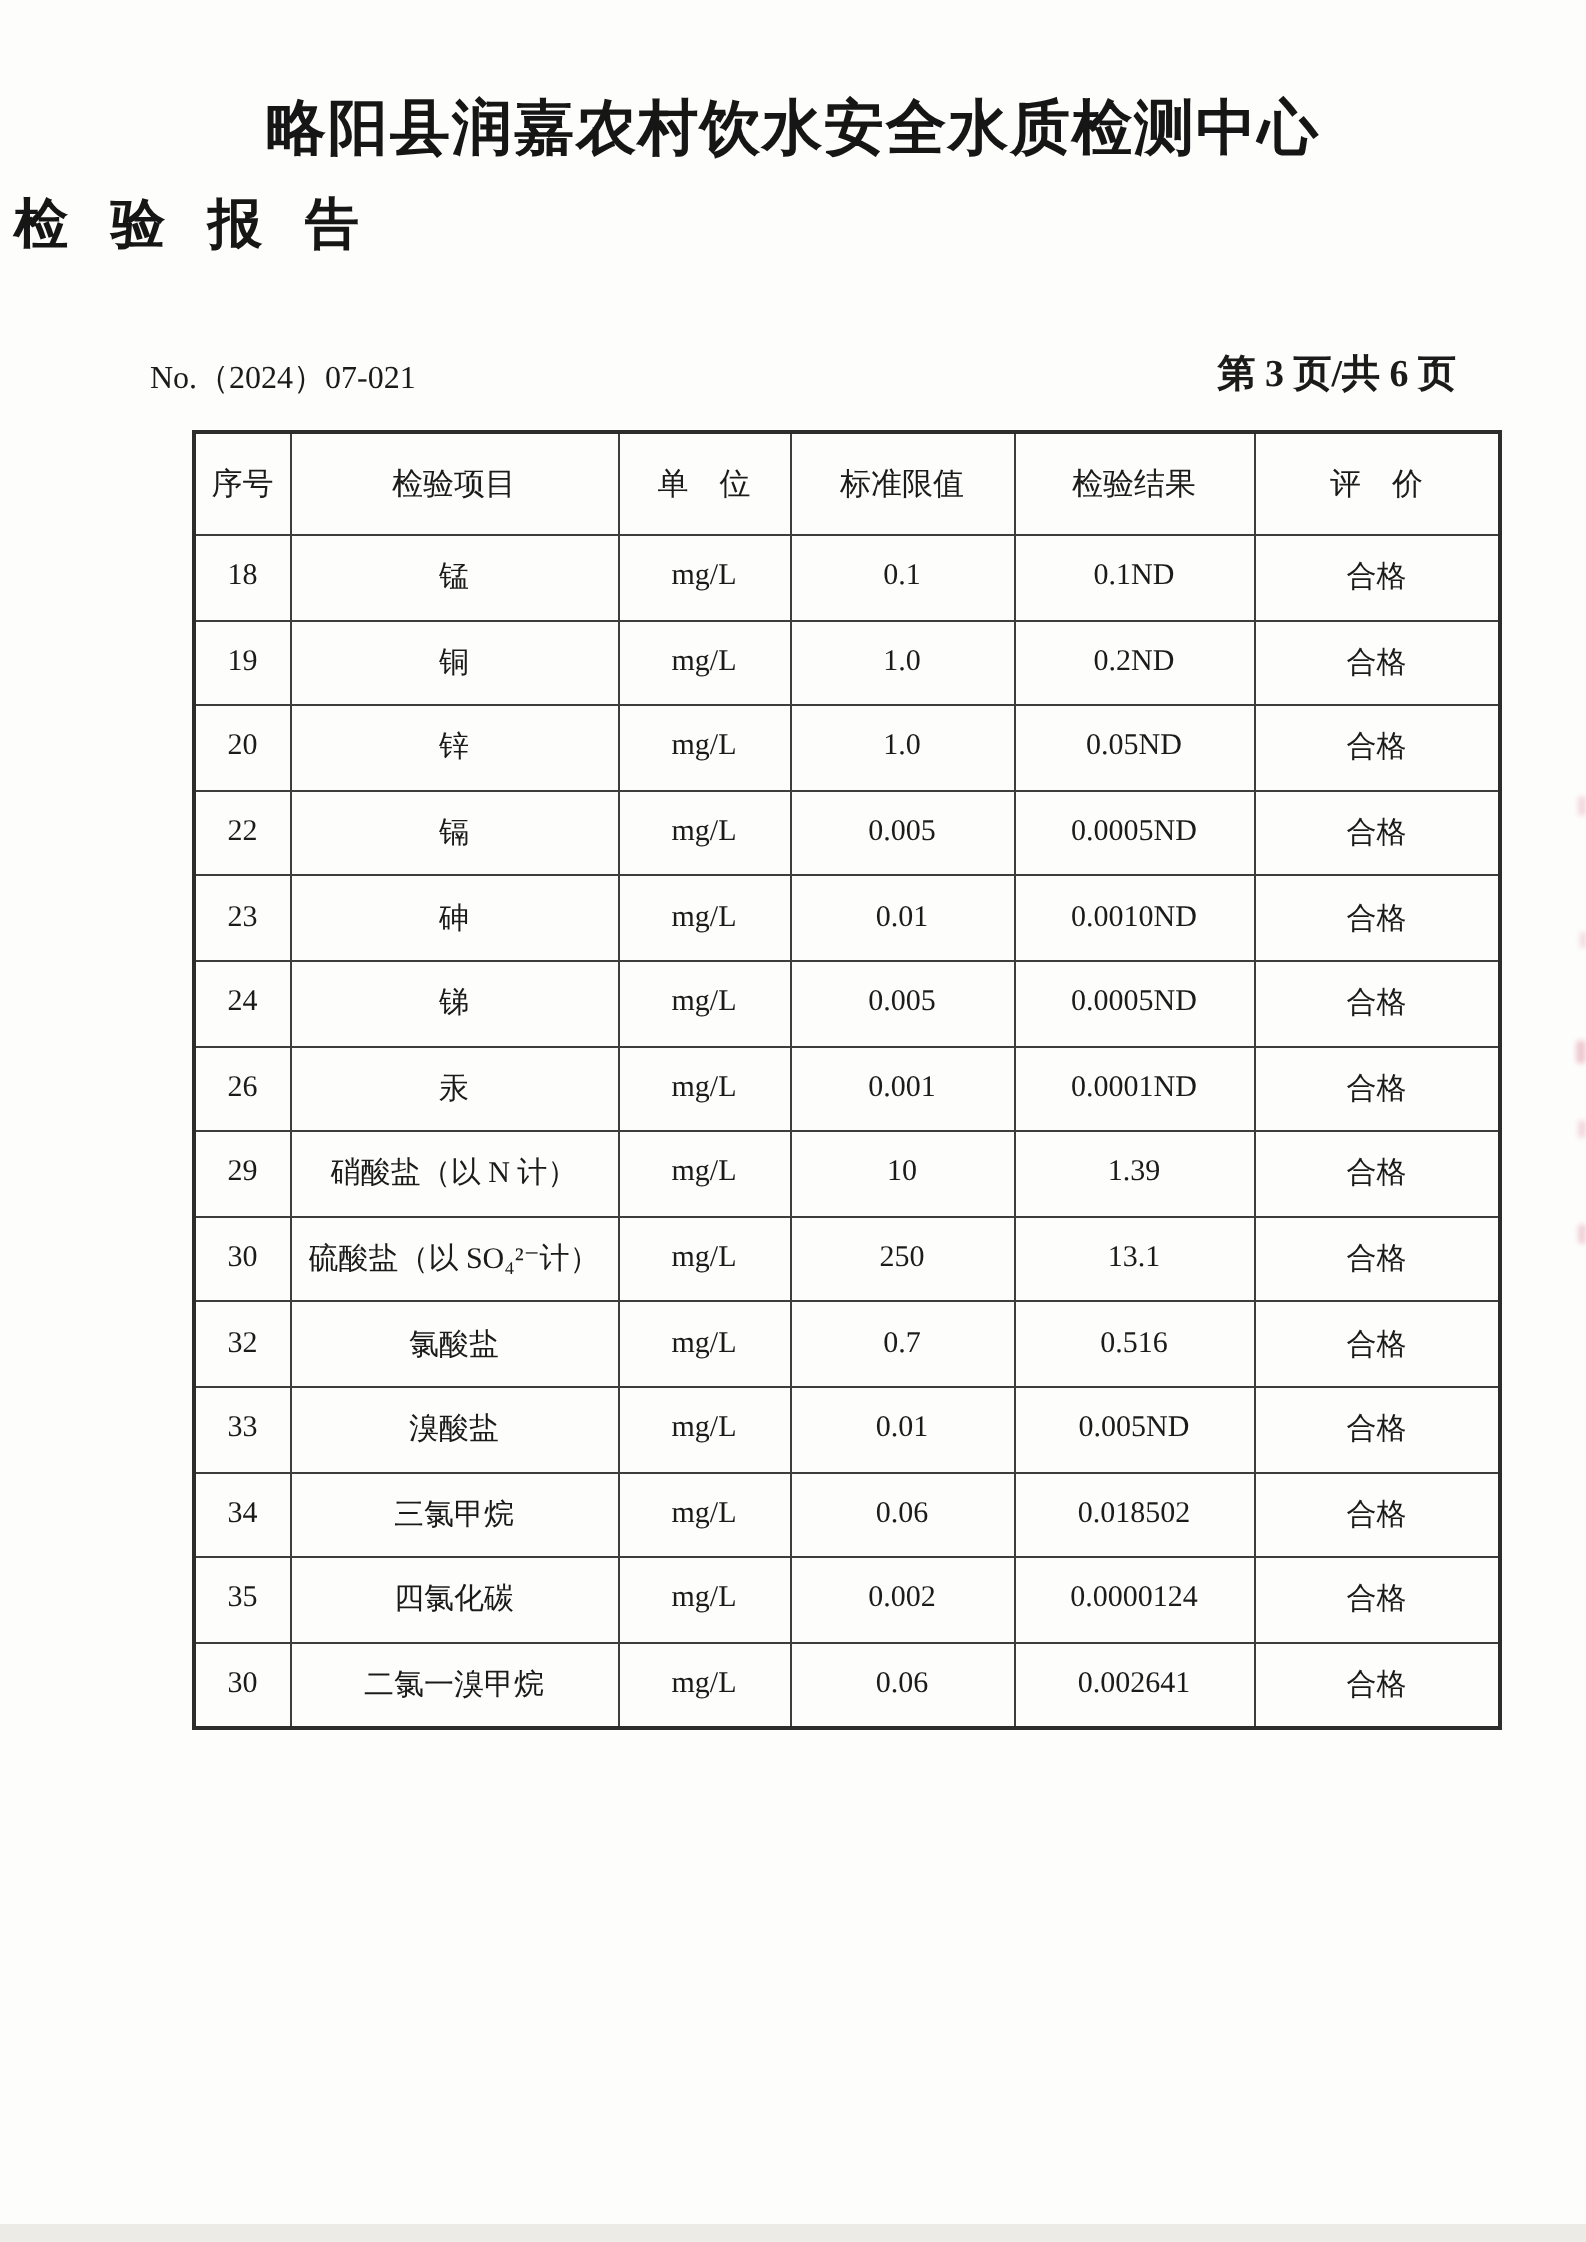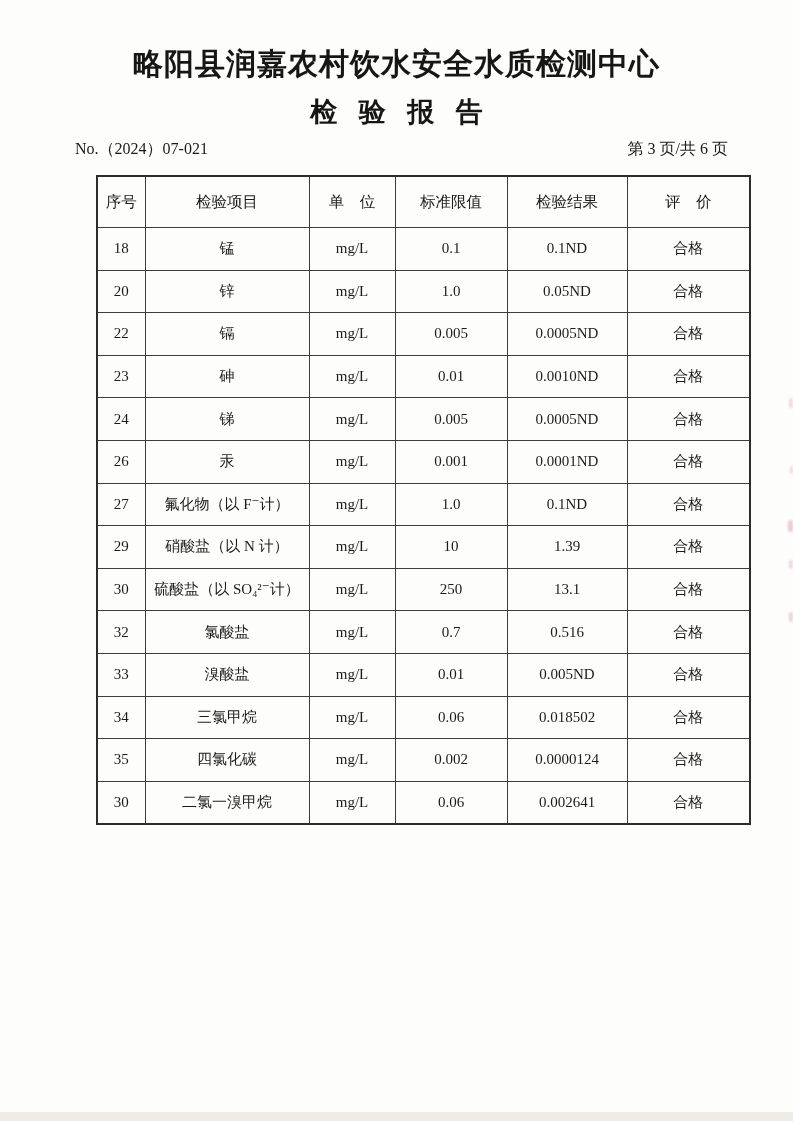--- a/index.html
+++ b/index.html
@@ -17,37 +17,37 @@
     margin: 44px 0 0 0;
     text-align: center;
     font-family: "Liberation Sans", "DejaVu Sans", sans-serif;
     font-size: 30px;
     font-weight: 700;
     letter-spacing: 1px;
     color: #161616;
   }
   .subtitle {
     margin: 9px 0 0 0;
-    text-align: center;
+    text-align: left;
     font-family: "Liberation Sans", "DejaVu Sans", sans-serif;
     font-size: 27px;
     font-weight: 700;
     letter-spacing: 7px;
     text-indent: 7px; 
     color: #161616;
   }
   .meta-row {
     display: flex;
     justify-content: space-between;
     align-items: flex-end;
     width: 653px;
     margin: 9px 0 0 75px;
   }
-  .report-no { font-size: 16px; }
-  .page-indicator { font-size: 16px; }
+  .report-no { font-size: 16px; margin-top: 40px; }
+  .page-indicator { font-size: 19px; font-weight: bold; }
   table.results {
     width: 653px;
     margin: 15px 0 0 96px;
     border-collapse: collapse;
     table-layout: fixed;
     border: 2px solid #2d2d2d;
   }
   table.results th, table.results td {
     border: 1px solid #3d3d3d;
     text-align: center;
@@ -121,20 +121,28 @@
     <tbody>
         <tr>
           <td>18</td>
           <td>锰</td>
           <td>mg/L</td>
           <td>0.1</td>
           <td>0.1ND</td>
           <td>合格</td>
         </tr>
         <tr>
+          <td>19</td>
+          <td>铜</td>
+          <td>mg/L</td>
+          <td>1.0</td>
+          <td>0.2ND</td>
+          <td>合格</td>
+        </tr>
+        <tr>
           <td>20</td>
           <td>锌</td>
           <td>mg/L</td>
           <td>1.0</td>
           <td>0.05ND</td>
           <td>合格</td>
         </tr>
         <tr>
           <td>22</td>
           <td>镉</td>
@@ -158,28 +166,20 @@
           <td>0.005</td>
           <td>0.0005ND</td>
           <td>合格</td>
         </tr>
         <tr>
           <td>26</td>
           <td>汞</td>
           <td>mg/L</td>
           <td>0.001</td>
           <td>0.0001ND</td>
-          <td>合格</td>
-        </tr>
-        <tr>
-          <td>27</td>
-          <td>氟化物（以 F⁻计）</td>
-          <td>mg/L</td>
-          <td>1.0</td>
-          <td>0.1ND</td>
           <td>合格</td>
         </tr>
         <tr>
           <td>29</td>
           <td>硝酸盐（以 N 计）</td>
           <td>mg/L</td>
           <td>10</td>
           <td>1.39</td>
           <td>合格</td>
         </tr>

